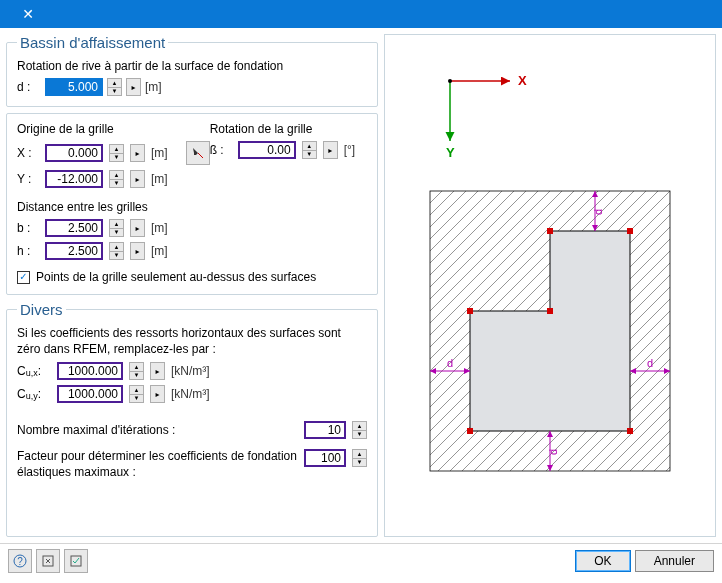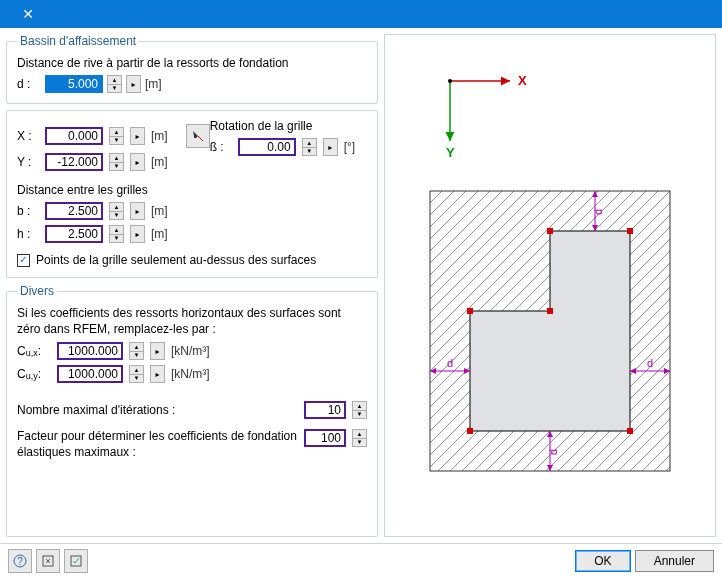--- a/index.html
+++ b/index.html
@@ -38,21 +38,21 @@
   .right { flex:1; border:1px solid #c9d6de; background:#fff; display:flex; align-items:center; justify-content:center; }
   fieldset {
     border:1px solid #c9d6de;
     border-radius:2px;
     margin:0;
     padding: 8px 10px 10px;
   }
   legend {
     font-weight: normal;
     color:#295f90;
-    font-size:12px;
+    font-size:15px;
     padding: 0 3px;
   }
   .row { display:flex; align-items:center; gap:6px; margin-top:5px;}
   .val-col { display:flex; align-items:center; gap:4px;}
   .num-input {
     width:58px;
     height:18px;
     border:2px solid #4c1d95;
     text-align:right;
     padding: 1px 3px;
@@ -114,38 +114,39 @@
 
 <div class="titlebar">
   <div class="close">✕</div>
 </div>
 
 <div class="content">
   <div class="left">
 
     <fieldset>
       <legend>Bassin d'affaissement</legend>
-      <div>Distance de rive à partir de la ressorts de fondation</div>
+      <div>Rotation de rive à partir de la surface de fondation</div>
       <div class="row">
         <span style="width:22px">d :</span>
         <div class="val-col">
           <input class="num-input selected" value="5.000" style="">
           <span class="spin">
               <div>▲</div>
               <div>▼</div>
             </span>
           <span class="arrow-btn">▸</span>
           <span class="unit">[m]</span>
         </div>
       </div>
     </fieldset>
 
     <fieldset>
       <div class="twocol">
         <div>
+          <div>Origine de la grille</div>
           <div class="row">
             <span style="width:22px">X :</span>
             <input class="num-input" value="0.000" style="">
             <span class="spin">
                 <div>▲</div>
                 <div>▼</div>
               </span>
             <span class="arrow-btn">▸</span>
             <span class="unit">[m]</span>
             <span class="icon-btn" style="margin-left:12px">

